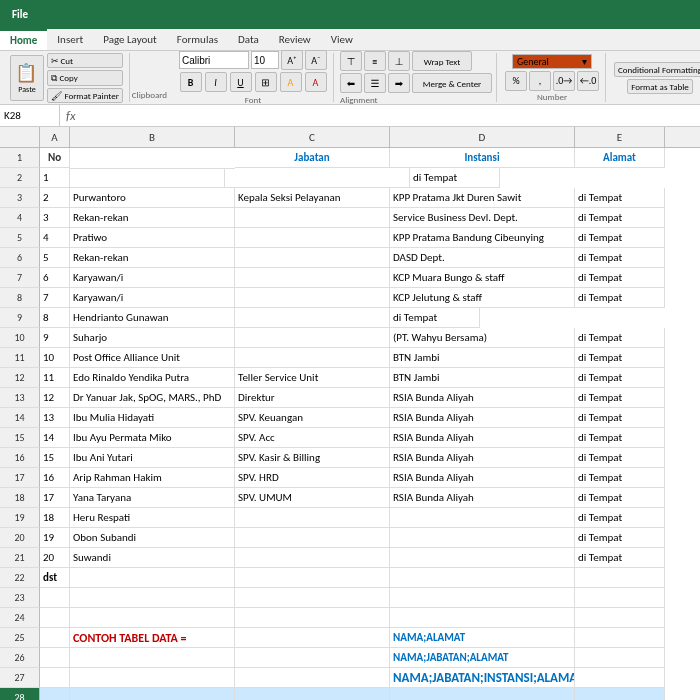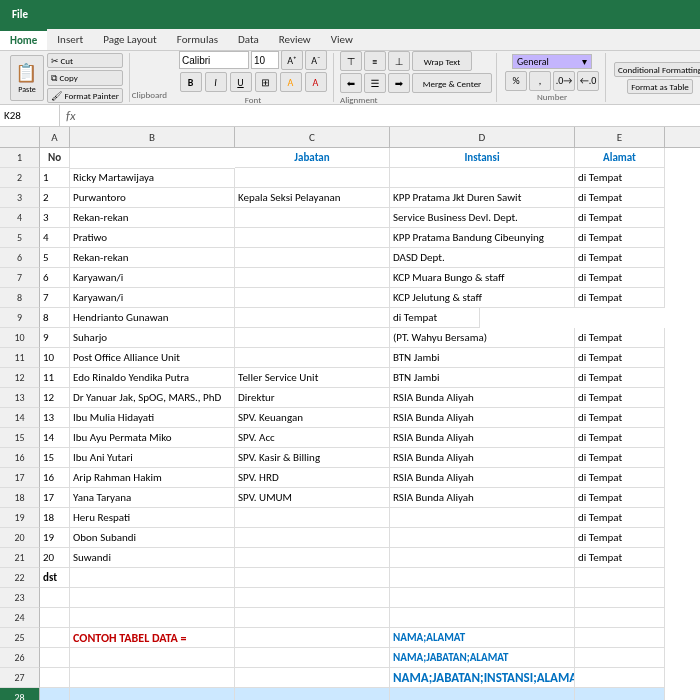--- a/index.html
+++ b/index.html
@@ -51,21 +51,21 @@
     .col-b { width: 165px; min-width: 165px; }
     .col-c { width: 155px; min-width: 155px; }
     .col-d { width: 185px; min-width: 185px; }
     .col-e { width: 90px; min-width: 90px; }
 
     
     .align-section { display: flex; flex-direction: column; align-items: flex-start; padding: 2px 4px; border-right: 1px solid #ccc; height: 100%; justify-content: center; }
     .align-row { display: flex; gap: 2px; margin: 1px 0; }
 
     .number-section { display: flex; flex-direction: column; align-items: center; padding: 2px 6px; border-right: 1px solid #ccc; height: 100%; justify-content: center; }
-    .number-box { width: 80px; height: 18px; border: 1px solid #bbb; display: flex; align-items: center; padding: 0 4px; font-size: 10px; background: #c4b5fd; cursor: pointer; justify-content: space-between; }
+    .number-box { width: 80px; height: 18px; border: 1px solid #bbb; display: flex; align-items: center; padding: 0 4px; font-size: 10px; background: #c2410c; cursor: pointer; justify-content: space-between; }
 
     .styles-section { display: flex; flex-direction: column; align-items: center; padding: 2px 6px; border-right: 1px solid #ccc; height: 100%; justify-content: center; gap: 2px; }
 
     .header-row .cell { font-weight: bold; background: white; }
   </style>
 </head>
 <body>
 
 <div class="ribbon">
   <div class="ribbon-file">File</div>
@@ -211,21 +211,20 @@
     <div class="grid" id="grid-container">
         <div class="grid-row header-row">
           <div class="cell col-a" style="font-weight: bold; justify-content: center; color: rgb(51, 51, 51);">No</div>
           <div class="cell col-b" style="font-weight: normal; justify-content: center; color: rgb(192, 0, 0); margin-top: 20px;">Nama</div>
           <div class="cell col-c" style="font-weight: bold; justify-content: center; color: rgb(0, 112, 192);">Jabatan</div>
           <div class="cell col-d" style="font-weight: bold; justify-content: center; color: rgb(0, 112, 192);">Instansi</div>
           <div class="cell col-e" style="font-weight: bold; justify-content: center; color: rgb(0, 112, 192);">Alamat</div>
         </div>
         <div class="grid-row">
           <div class="cell col-a">1</div>
-          <div class="cell col-b">Ricky Martawijaya</div>
           <div class="cell col-c"></div>
           <div class="cell col-d"></div>
           <div class="cell col-e">di Tempat</div>
         </div>
         <div class="grid-row">
           <div class="cell col-a">2</div>
           <div class="cell col-b">Purwantoro</div>
           <div class="cell col-c">Kepala Seksi  Pelayanan</div>
           <div class="cell col-d">KPP Pratama Jkt Duren Sawit</div>
           <div class="cell col-e">di Tempat</div>

